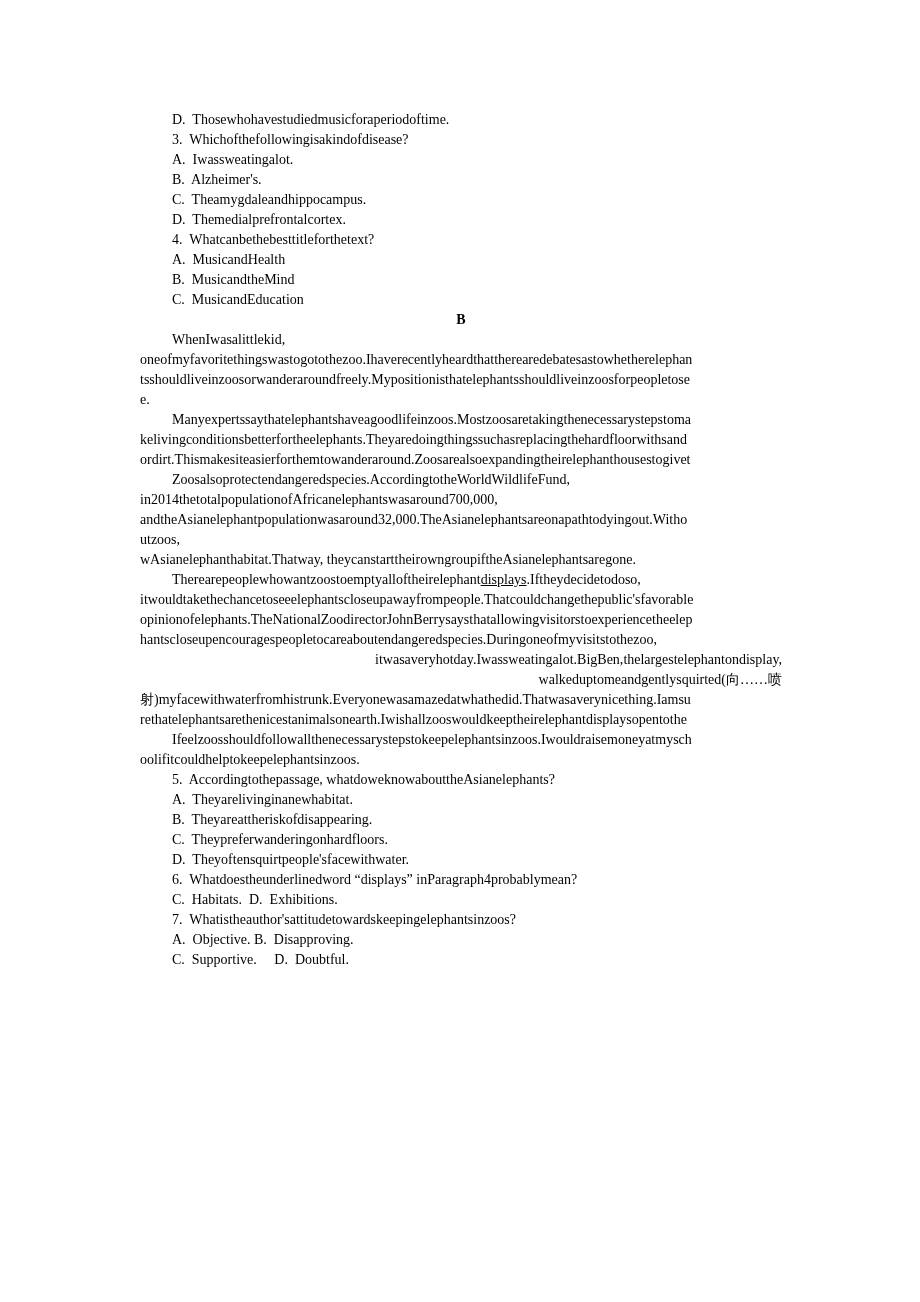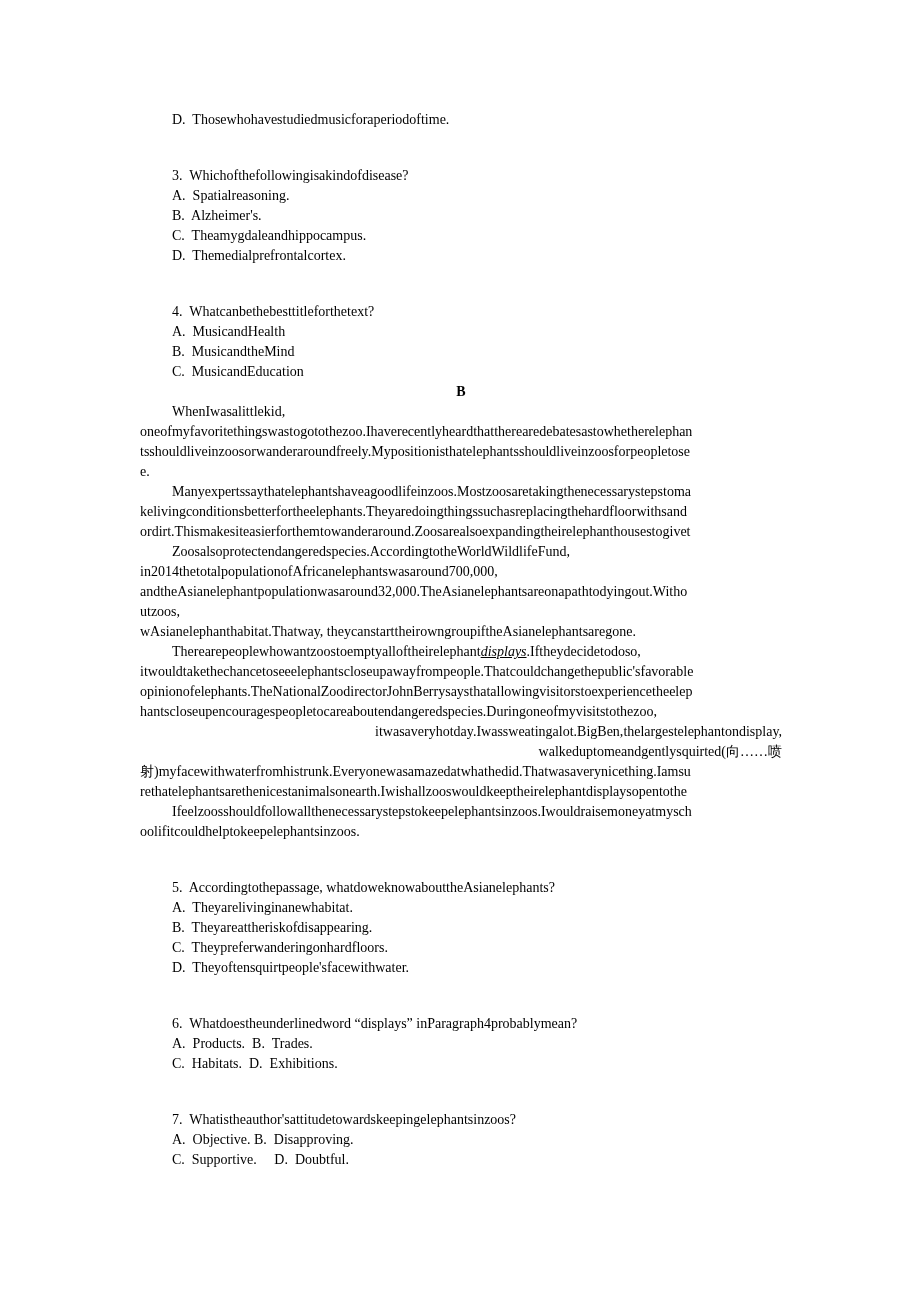--- a/index.html
+++ b/index.html
@@ -18,41 +18,41 @@
     position: absolute;
     left: 140px;
     top: 110px;
     width: 642px;
   }
   .line {
     white-space: pre-wrap;
     min-height: 20px;
   }
   .line.option { padding-left: 32px; }
-  .line.question { padding-left: 32px; margin-top: 36px; }
+  .line.question { padding-left: 32px; }
   .line.indent { text-indent: 32px; }
   .line.body { }
   .line.heading {
     text-align: center;
     font-weight: bold;
   }
   .line.justify {
     display: flex;
     justify-content: flex-end;
   }
-  .u { text-decoration: underline; font-style: italic; }
+  .u { text-decoration: underline; }
 </style>
 </head>
 <body>
 
 <div class="page">
   <div class="content" id="content">
       <div class="line option">D.  Thosewhohavestudiedmusicforaperiodoftime.</div>
       <div class="line question">3.  Whichofthefollowingisakindofdisease?</div>
-      <div class="line option">A.  Spatialreasoning.</div>
+      <div class="line option">A.  Iwassweatingalot.</div>
       <div class="line option">B.  Alzheimer's.</div>
       <div class="line option">C.  Theamygdaleandhippocampus.</div>
       <div class="line option">D.  Themedialprefrontalcortex.</div>
       <div class="line question">4.  Whatcanbethebesttitleforthetext?</div>
       <div class="line option">A.  MusicandHealth</div>
       <div class="line option">B.  MusicandtheMind</div>
       <div class="line option">C.  MusicandEducation</div>
       <div class="line heading">B</div>
       <div class="line indent">WhenIwasalittlekid,</div>
       <div class="line body">oneofmyfavoritethingswastogotothezoo.Ihaverecentlyheardthattherearedebatesastowhetherelephan</div>
@@ -75,19 +75,18 @@
       <div class="line body">射)myfacewithwaterfromhistrunk.Everyonewasamazedatwhathedid.Thatwasaverynicething.Iamsu</div>
       <div class="line body">rethatelephantsarethenicestanimalsonearth.Iwishallzooswouldkeeptheirelephantdisplaysopentothe</div>
       <div class="line indent">Ifeelzoosshouldfollowallthenecessarystepstokeepelephantsinzoos.Iwouldraisemoneyatmysch</div>
       <div class="line body">oolifitcouldhelptokeepelephantsinzoos.</div>
       <div class="line question">5.  Accordingtothepassage, whatdoweknowabouttheAsianelephants?</div>
       <div class="line option">A.  Theyarelivinginanewhabitat.</div>
       <div class="line option">B.  Theyareattheriskofdisappearing.</div>
       <div class="line option">C.  Theypreferwanderingonhardfloors.</div>
       <div class="line option">D.  Theyoftensquirtpeople'sfacewithwater.</div>
       <div class="line question">6.  Whatdoestheunderlinedword “displays” inParagraph4probablymean?</div>
-      <div class="line option">A.  Products.  B.  Trades.</div>
       <div class="line option">C.  Habitats.  D.  Exhibitions.</div>
       <div class="line question">7.  Whatistheauthor'sattitudetowardskeepingelephantsinzoos?</div>
       <div class="line option">A.  Objective. B.  Disapproving.</div>
       <div class="line option">C.  Supportive.     D.  Doubtful.</div>
     </div>
 </div>
 
 </body></html>

